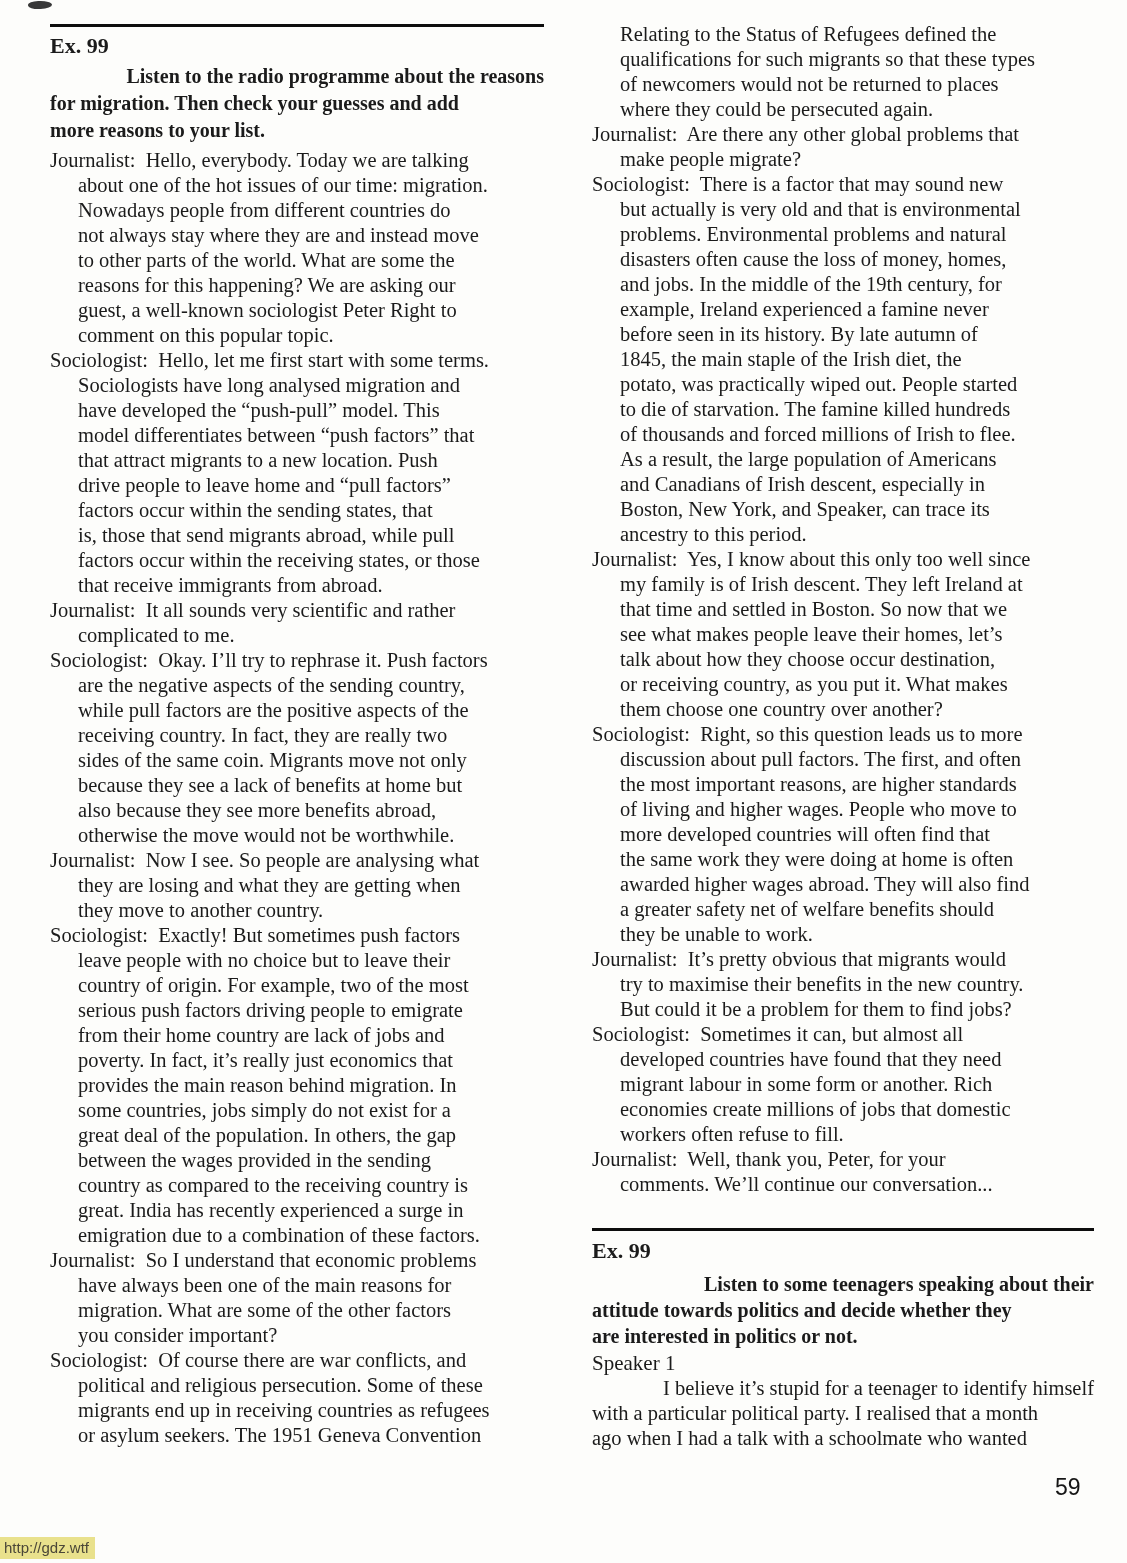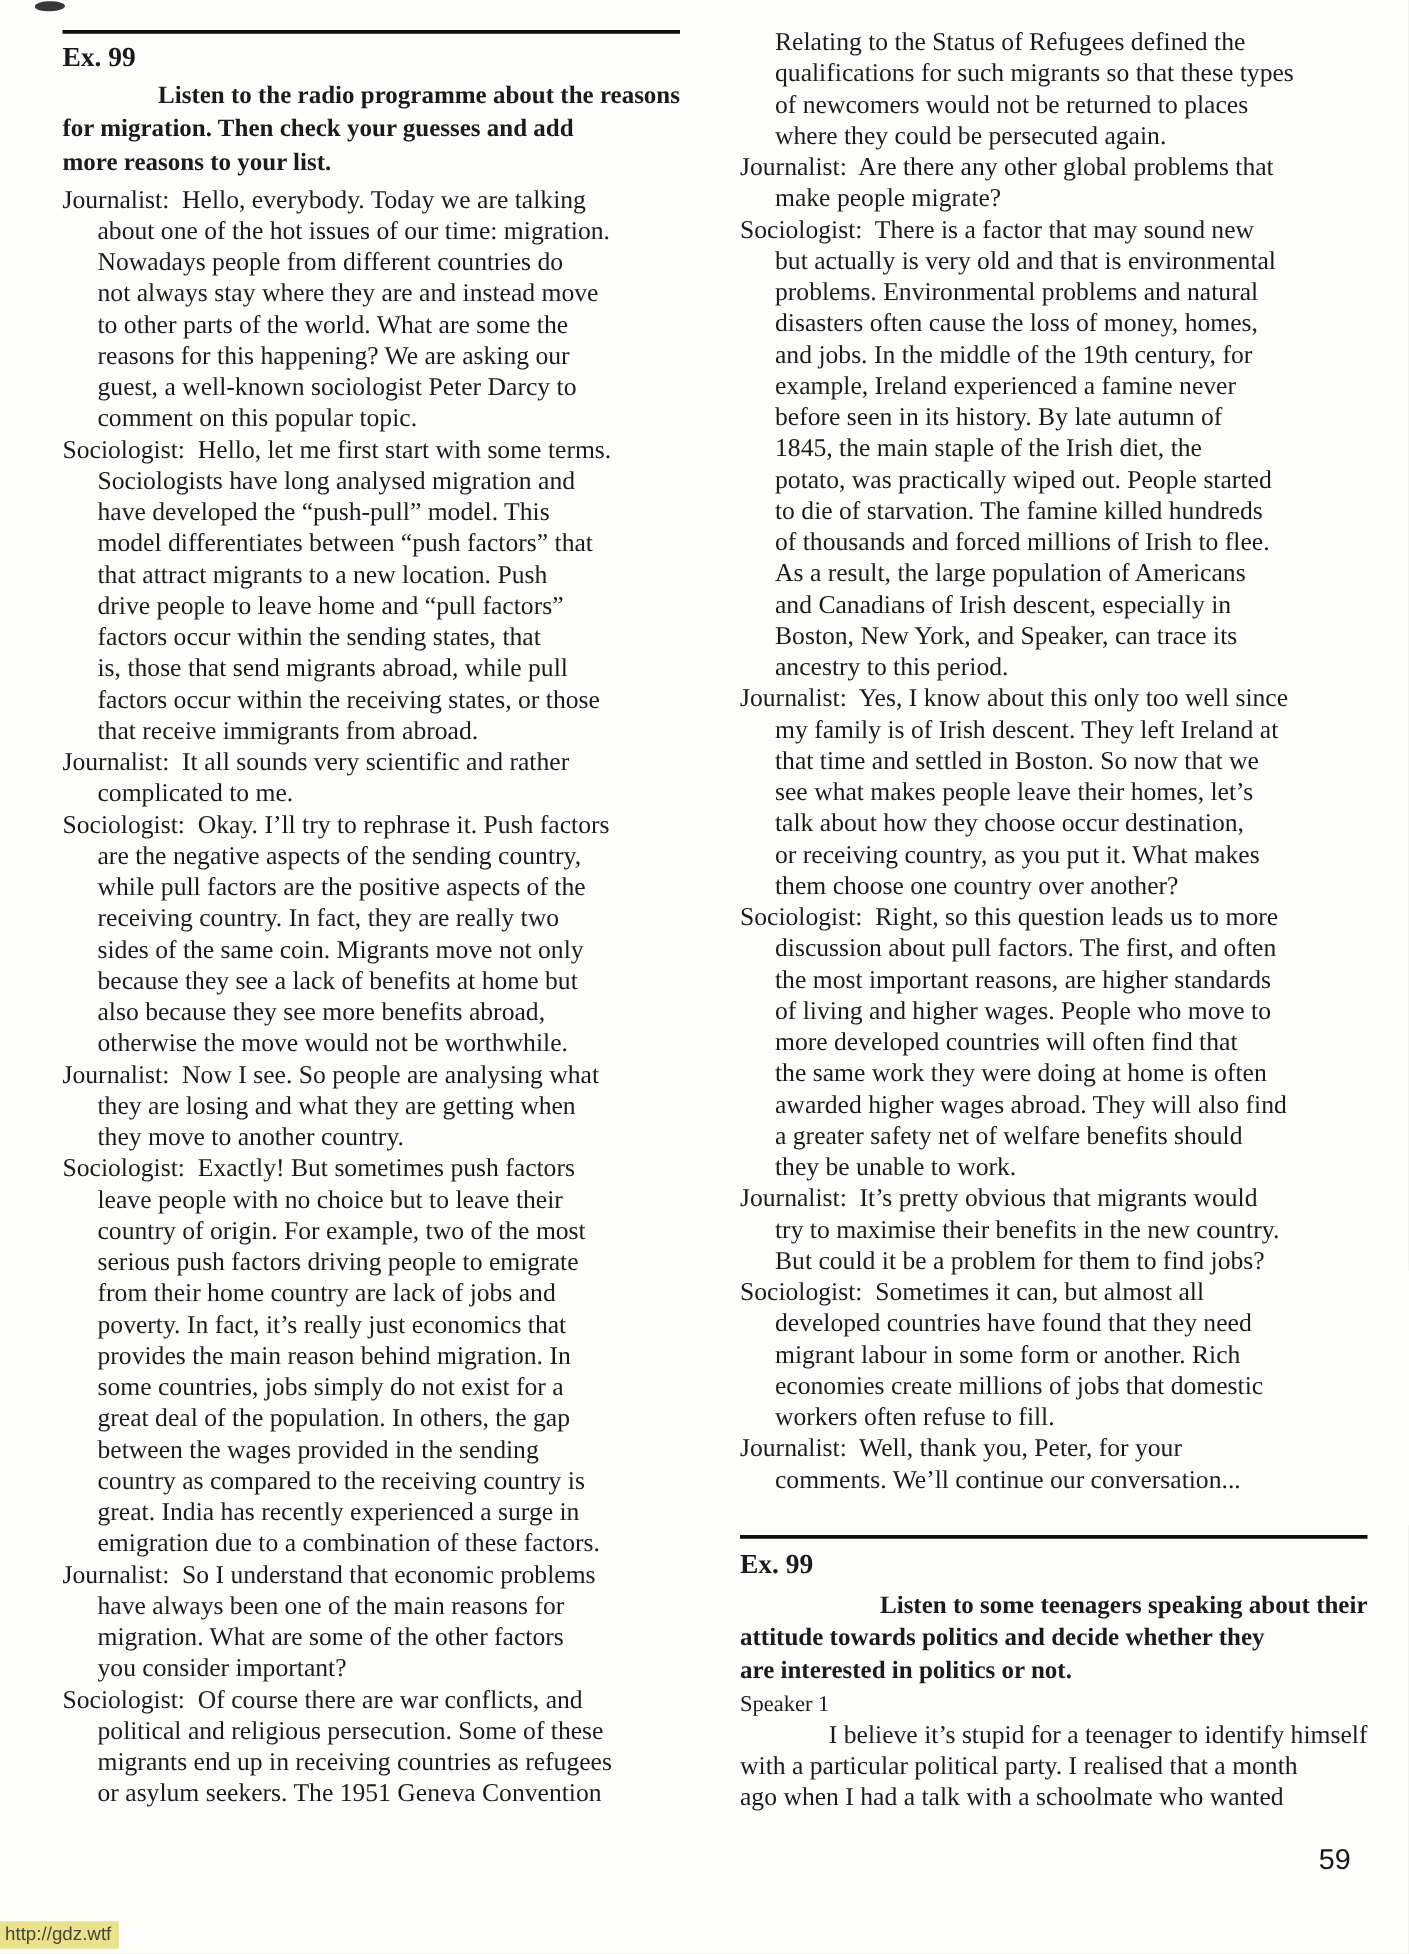--- a/index.html
+++ b/index.html
@@ -37,21 +37,21 @@
   #col-right .dialogue { margin-top:0; }
   .turn { margin:0; }
   .ln {
     font-size:20.5px; line-height:25px;
     white-space:pre;
   }
   .ln.cont { padding-left:28px; }
   .first-indent { padding-left:33px;text-align:right; }
   .paragraph .first-indent { padding-left:28px; }
 
-  .speaker-heading { font-size:18px; line-height:26px; margin-top:1px; }
+  .speaker-heading { font-size:21px; line-height:26px; margin-top:1px; }
   .paragraph .ln { line-height:25px; }
 
   .page-number {
     position:absolute; left:1055px; top:1474px;
     font-family:"Liberation Sans", sans-serif;
     font-size:23px; color:#161616;text-align:center;
   }
   .watermark {
     position:absolute; left:0px; top:1537px;
     background:#e9e18c; color:#4b4738;
@@ -81,21 +81,21 @@
         <div class="ln">more reasons to your list.</div>
       </div>
     <div class="dialogue" id="dialogue-left">
         <div class="turn">
           <div class="ln">Journalist:  Hello, everybody. Today we are talking</div>
           <div class="ln cont">about one of the hot issues of our time: migration.</div>
           <div class="ln cont">Nowadays people from different countries do</div>
           <div class="ln cont">not always stay where they are and instead move</div>
           <div class="ln cont">to other parts of the world. What are some the</div>
           <div class="ln cont">reasons for this happening? We are asking our</div>
-          <div class="ln cont">guest, a well-known sociologist Peter Darcy to</div>
+          <div class="ln cont">guest, a well-known sociologist Peter Right to</div>
           <div class="ln cont">comment on this popular topic.</div>
         </div>
         <div class="turn">
           <div class="ln">Sociologist:  Hello, let me first start with some terms.</div>
           <div class="ln cont">Sociologists have long analysed migration and</div>
           <div class="ln cont">have developed the “push-pull” model. This</div>
           <div class="ln cont">model differentiates between “push factors” that</div>
           <div class="ln cont">that attract migrants to a new location. Push</div>
           <div class="ln cont">drive people to leave home and “pull factors”</div>
           <div class="ln cont">factors occur within the sending states, that</div>

